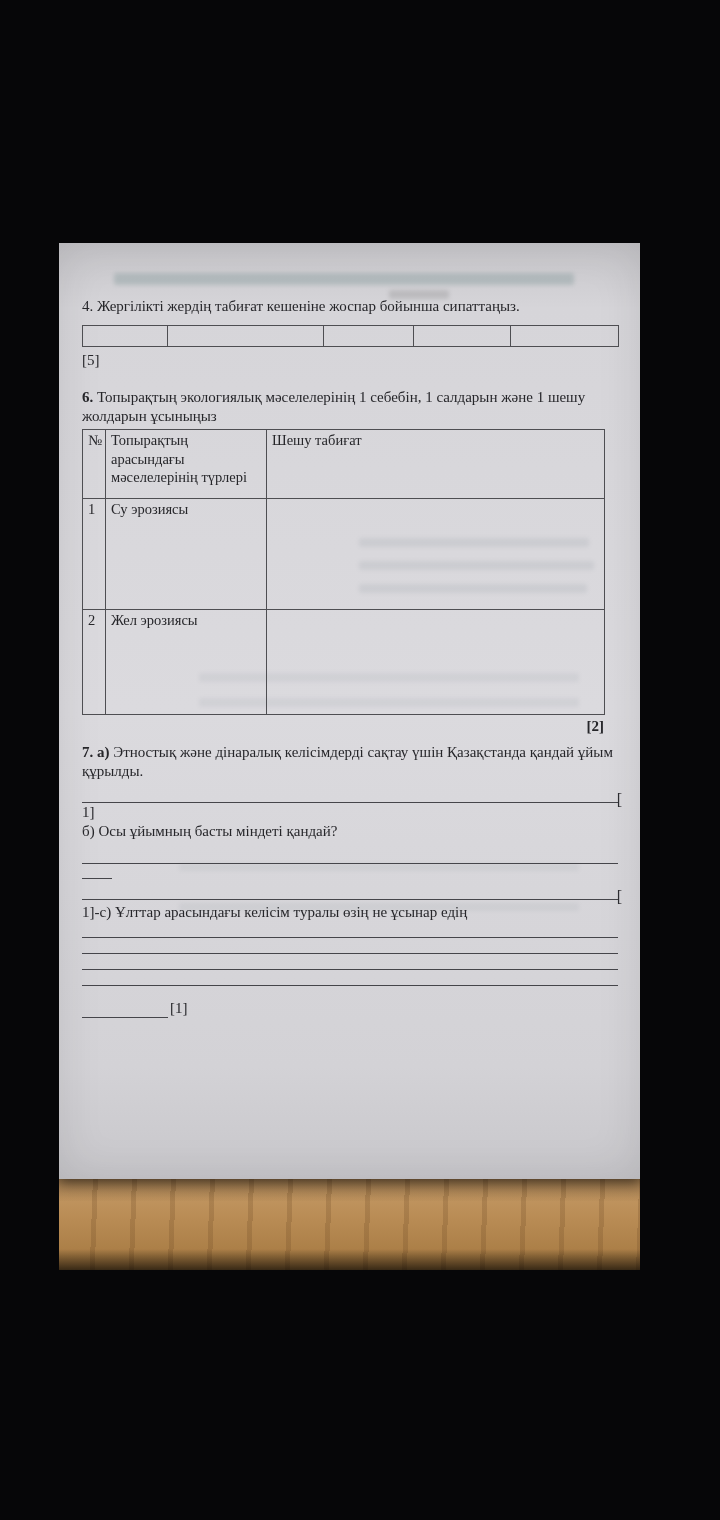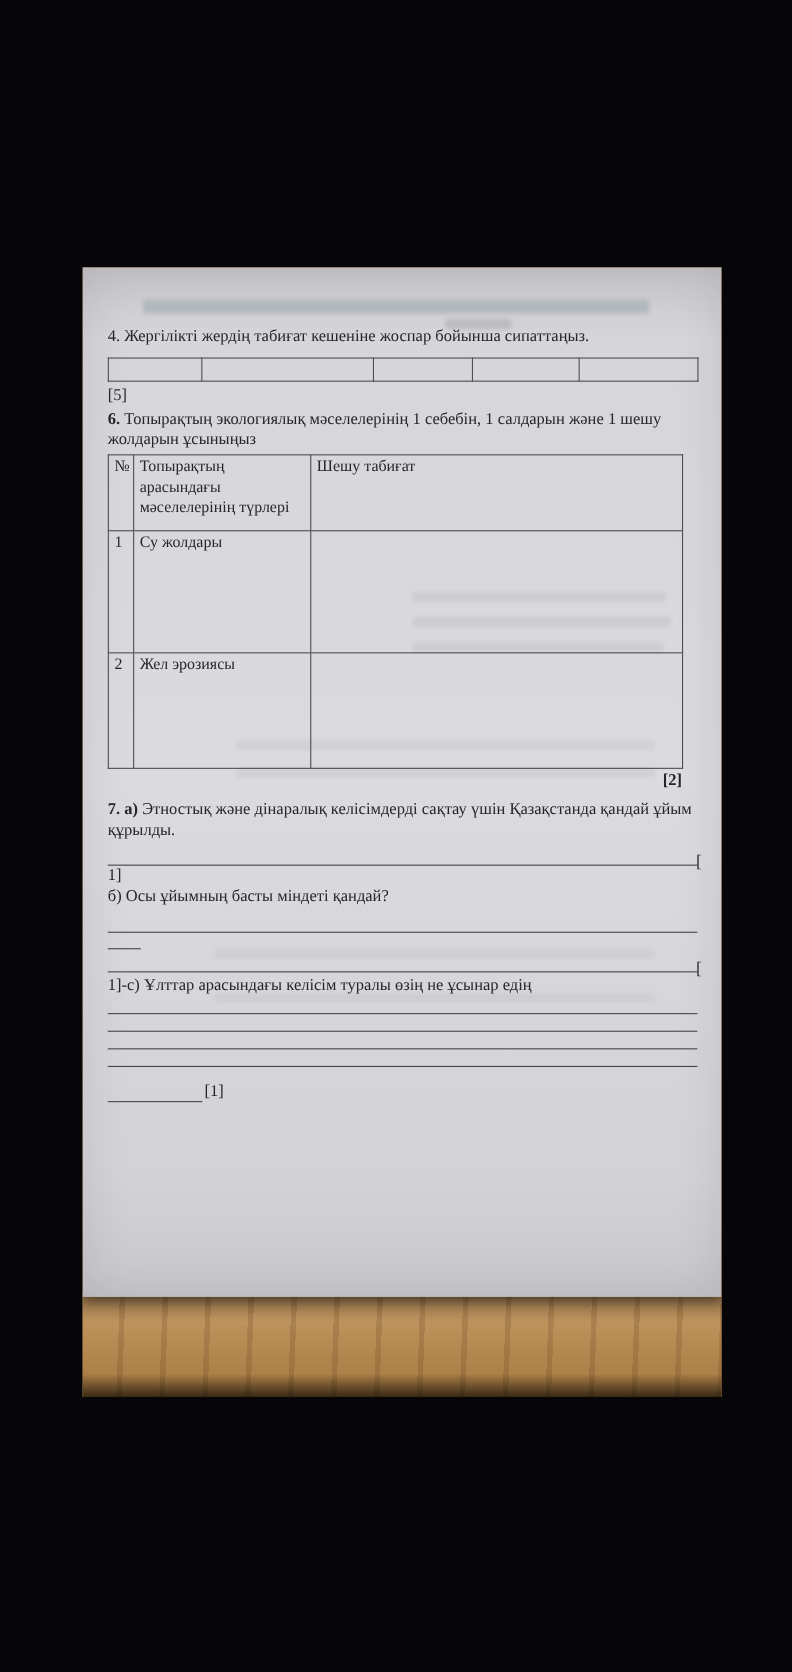--- a/index.html
+++ b/index.html
@@ -4,21 +4,21 @@
 <style>
   html,body { margin:0; padding:0; }
   body {
     width:720px; height:1520px;
     background:#060608;
     position:relative;
     font-family:"Liberation Serif", serif;
     overflow:hidden;
   }
   .photo {
-    position:absolute; left:75px; top:243px; width:581px; height:1027px;
+    position:absolute; left:59px; top:243px; width:581px; height:1027px;
     background:#9b7342;
     overflow:hidden;
   }
   .desk {
     position:absolute; left:0; right:0; bottom:0; height:95px;
     background:
       linear-gradient(180deg, rgba(50,32,14,0.40) 0%, rgba(50,32,14,0) 28%),
       linear-gradient(180deg, rgba(0,0,0,0) 78%, rgba(0,0,0,0.65) 100%),
       repeating-linear-gradient(92deg, rgba(100,65,30,0) 0 34px, rgba(100,65,30,0.22) 34px 39px),
       linear-gradient(180deg, #c79d6a 0%, #b98c55 45%, #a3773f 100%);
@@ -48,21 +48,21 @@
     overflow:hidden;
   }
   .t1 { width:536px; margin-top:9px; }
   .t1 .hrow td { height:96px; }
   .t1 .erow td { height:18px; }
   .t2 { width:522px; margin-top:3px; }
   .t2 .hrow td { height:66px; }
   .t2 .r1 td { height:108px; }
   .t2 .r2 td { height:102px; }
   .score5 { margin-top:4px; }
-  .q6 { margin-top:2px; }
+  .q6 { margin-top:18px; }
   .score2 { width:522px; text-align:right; font-weight:bold; margin-top:2px; }
   .q7a { margin-top:7px;font-family:Liberation Serif, serif; }
   .ansline { position:relative; border-bottom:1px solid #45454a; height:17px; }
   .ansline.short15 { height:15px; }
   .bk { position:absolute; right:-4px; bottom:-7px; font-size:16px; color:#2c2c30; }
   .shortline { border-bottom:1px solid #45454a; height:14px; width:30px; }
   .final-line { margin-top:13px; display:flex; align-items:flex-end; }
   .final-underline { display:inline-block; width:86px; border-bottom:1px solid #45454a; height:16px; }
   .final-mark { margin-left:2px; }
 </style>
@@ -118,21 +118,21 @@
             <col style="width:338px">
         </colgroup>
         <tbody>
           <tr class="hrow">
             <td>№</td>
             <td>Топырақтың арасындағы мәселелерінің түрлері</td>
             <td>Шешу табиғат</td>
           </tr>
           <tr class="r1">
             <td>1</td>
-            <td>Су жолдары</td>
+            <td>Су эрозиясы</td>
             <td></td>
           </tr>
           <tr class="r2">
             <td>2</td>
             <td>Жел эрозиясы</td>
             <td></td>
           </tr>
         </tbody>
       </table>
 

